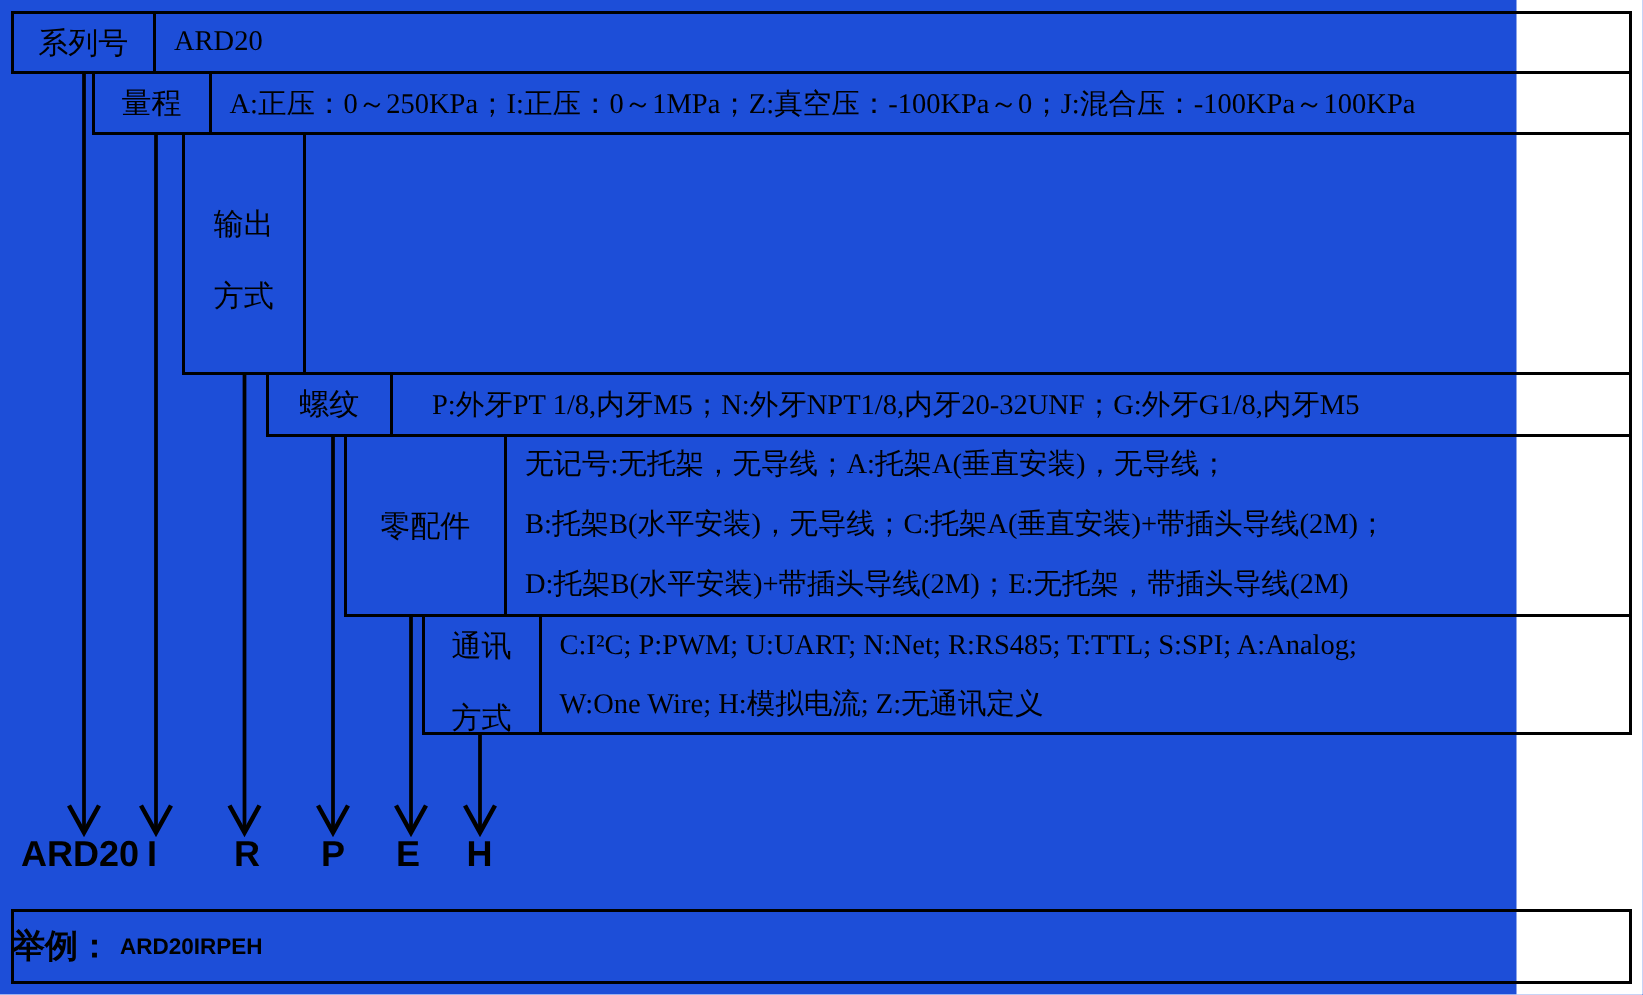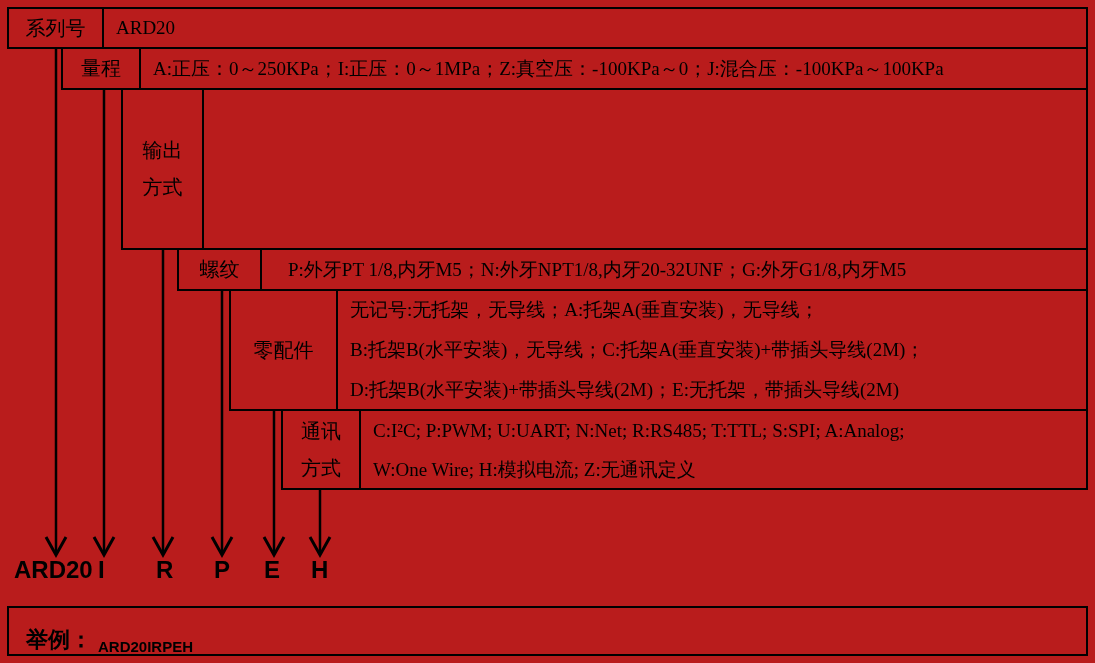--- a/index.html
+++ b/index.html
@@ -1,29 +1,29 @@
 <!DOCTYPE html>
 <html><head>
 <meta charset="utf-8">
 <style>
   html,body{margin:0;padding:0;background:#ffffff;width:1095px;height:663px;overflow:hidden;}
-  .canvas{position:relative;width:1095px;height:663px;background:#b91c1c;
+  .canvas{position:relative;width:1011px;height:663px;background:#1d4ed8;
           font-family:"Liberation Serif","DejaVu Serif",serif;color:#000;}
   svg.geom{position:absolute;left:0;top:0;}
   .cell{position:absolute;box-sizing:border-box;white-space:nowrap;font-size:19px;}
   .lbl{display:flex;flex-direction:column;align-items:center;justify-content:center;
        text-align:center;font-size:20px;}
-  .lbl .l2{line-height:37px;}
+  .lbl .l2{line-height:37px;margin-top:11px;}
   .content{display:flex;flex-direction:column;justify-content:center;padding-left:13px;}
   .cline{white-space:nowrap;}
   .lh40 .cline{line-height:40px;}
   .code-letter{position:absolute;font-family:"Liberation Sans","DejaVu Sans",sans-serif;
                font-weight:bold;font-size:24px;color:#000;}
   .example-box{position:absolute;left:8px;top:607px;width:1079px;height:48px;
-               display:flex;align-items:flex-end;padding-left:18px;box-sizing:border-box;}
+               display:flex;align-items:center;box-sizing:border-box;}
   .example-box .cn{font-size:22px;font-weight:bold;}
   .example-box .code{font-family:"Liberation Sans","DejaVu Sans",sans-serif;
                      font-weight:bold;font-size:15px;margin-left:6px;}
 </style>
 </head>
 <body>
 
 <div class="canvas">
 
   <svg class="geom" width="1095" height="663" viewBox="0 0 1095 663">

